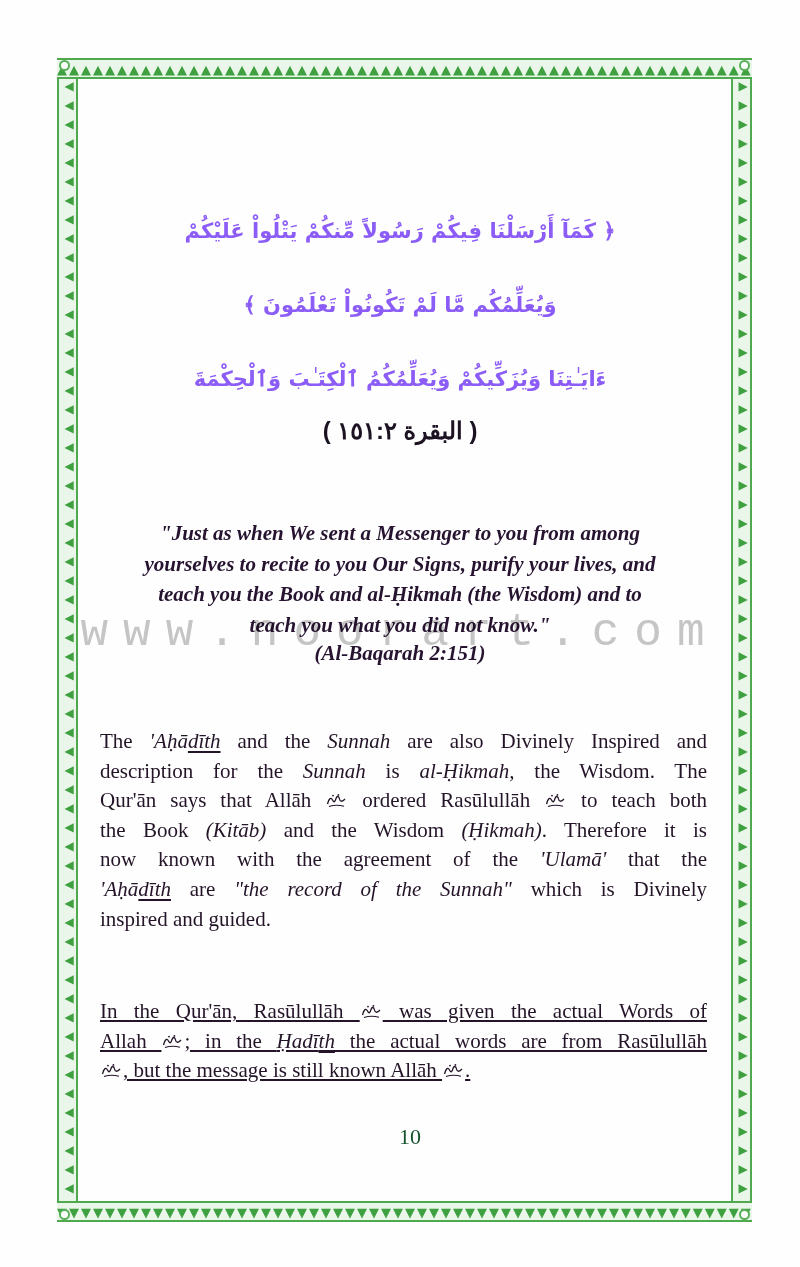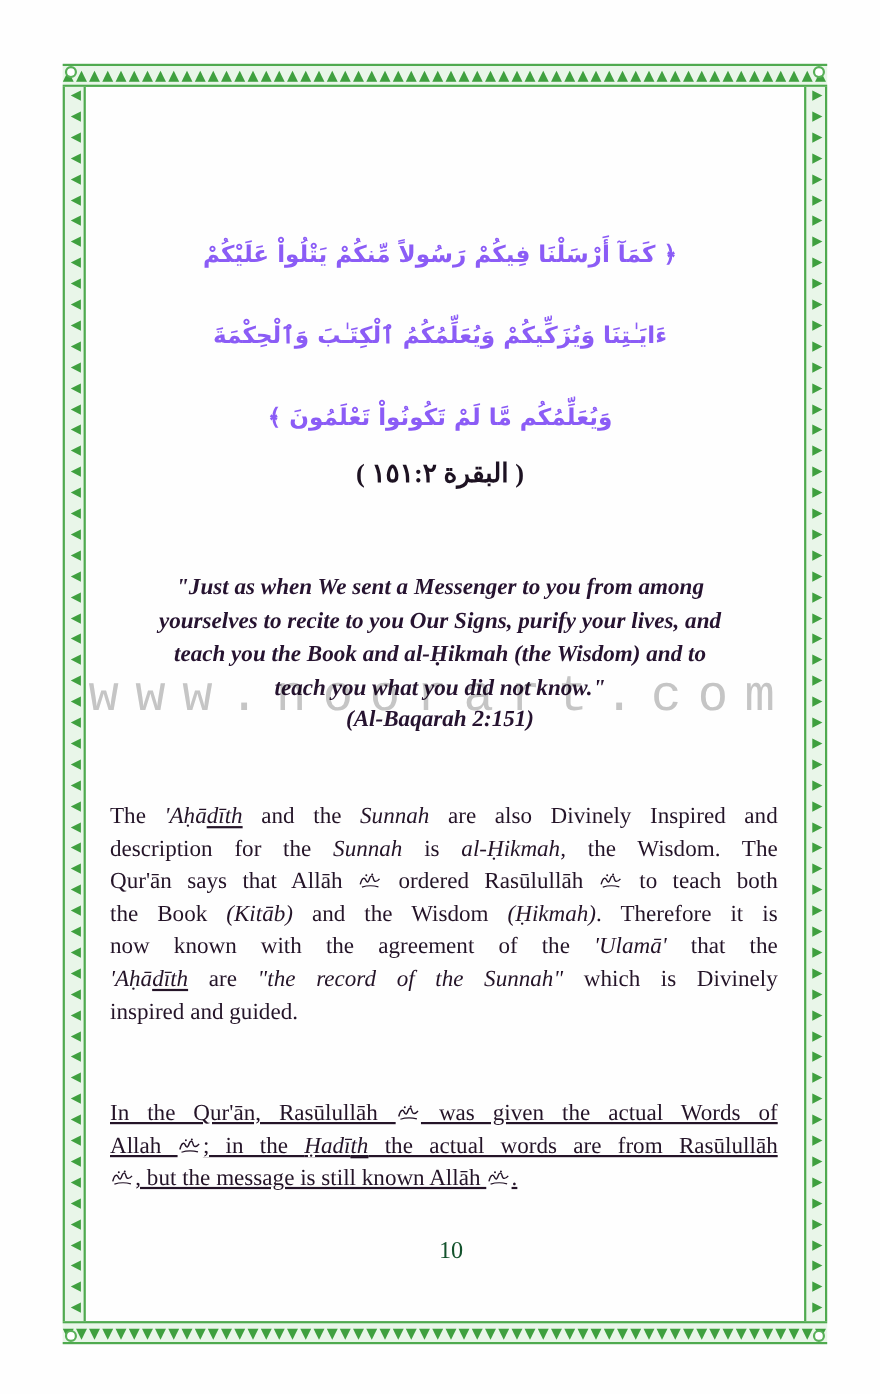--- a/index.html
+++ b/index.html
@@ -25,21 +25,21 @@
   .corner-dot{position:absolute;width:11px;height:11px;border-radius:50%;
     background:#ffffff;border:2px solid #58b058;box-sizing:border-box;}
   .corner-dot.tl{left:2px;top:2px;} .corner-dot.tr{right:2px;top:2px;}
   .corner-dot.bl{left:2px;bottom:2px;} .corner-dot.br{right:2px;bottom:2px;}
   
   #arabic-verse{position:absolute;left:100px;top:208px;width:600px;text-align:center;
     direction:rtl;font-family:"DejaVu Sans",sans-serif;font-weight:700;
     font-size:21px;color:#8b5cf6;}
   #arabic-verse .aline{height:46px;line-height:46px;margin-bottom:28px;white-space:nowrap;}
   #arabic-ref{position:absolute;left:100px;top:413px;width:600px;height:36px;line-height:36px;
-    text-align:center;direction:rtl;font-family:Liberation Serif, serif;font-weight:700;
+    text-align:center;direction:rtl;font-family:Liberation Sans, sans-serif;font-weight:700;
     font-size:24px;color:#1d1222;white-space:nowrap;}
   
   #translation{position:absolute;left:80px;top:518px;width:640px;text-align:center;
     font-style:italic;font-weight:700;font-size:21px;line-height:30.5px;color:#261330;}
   #citation{margin-top:-2px;}
   
   #watermark{position:absolute;left:0;top:604px;width:800px;height:58px;line-height:58px;
     text-align:center;font-family:Liberation Mono, monospace;font-size:46px;color:#c6c6c6;
     letter-spacing:15px;white-space:nowrap;mix-blend-mode:multiply;z-index:30;}
   
@@ -66,22 +66,22 @@
     <div class="strip v left">◀◀◀◀◀◀◀◀◀◀◀◀◀◀◀◀◀◀◀◀◀◀◀◀◀◀◀◀◀◀◀◀◀◀◀◀◀◀◀◀◀◀◀◀◀◀◀◀◀◀◀◀◀◀◀◀◀◀◀◀◀◀◀◀◀◀◀◀◀◀◀◀◀◀◀</div>
     <div class="strip v right">▶▶▶▶▶▶▶▶▶▶▶▶▶▶▶▶▶▶▶▶▶▶▶▶▶▶▶▶▶▶▶▶▶▶▶▶▶▶▶▶▶▶▶▶▶▶▶▶▶▶▶▶▶▶▶▶▶▶▶▶▶▶▶▶▶▶▶▶▶▶▶▶▶▶▶</div>
     <div class="corner-dot tl"></div>
     <div class="corner-dot tr"></div>
     <div class="corner-dot bl"></div>
     <div class="corner-dot br"></div>
   </div>
 
   <div id="arabic-verse">
     <div class="aline">﴿ كَمَآ أَرْسَلْنَا فِيكُمْ رَسُولاً مِّنكُمْ يَتْلُواْ عَلَيْكُمْ</div>
+    <div class="aline">وَيُعَلِّمُكُم مَّا لَمْ تَكُونُواْ تَعْلَمُونَ ﴾</div>
     <div class="aline">ءَايَـٰتِنَا وَيُزَكِّيكُمْ وَيُعَلِّمُكُمُ ٱلْكِتَـٰبَ وَٱلْحِكْمَةَ</div>
-    <div class="aline">وَيُعَلِّمُكُم مَّا لَمْ تَكُونُواْ تَعْلَمُونَ ﴾</div>
   </div>
   <div id="arabic-ref">( البقرة ١٥١:٢ )</div>
 
   <div id="translation">
     <div>"Just as when We sent a Messenger to you from among</div>
     <div>yourselves to recite to you Our Signs, purify your lives, and</div>
     <div>teach you the Book and al-Ḥikmah (the Wisdom) and to</div>
     <div>teach you what you did not know."</div>
     <div id="citation">(Al-Baqarah 2:151)</div>
   </div>

